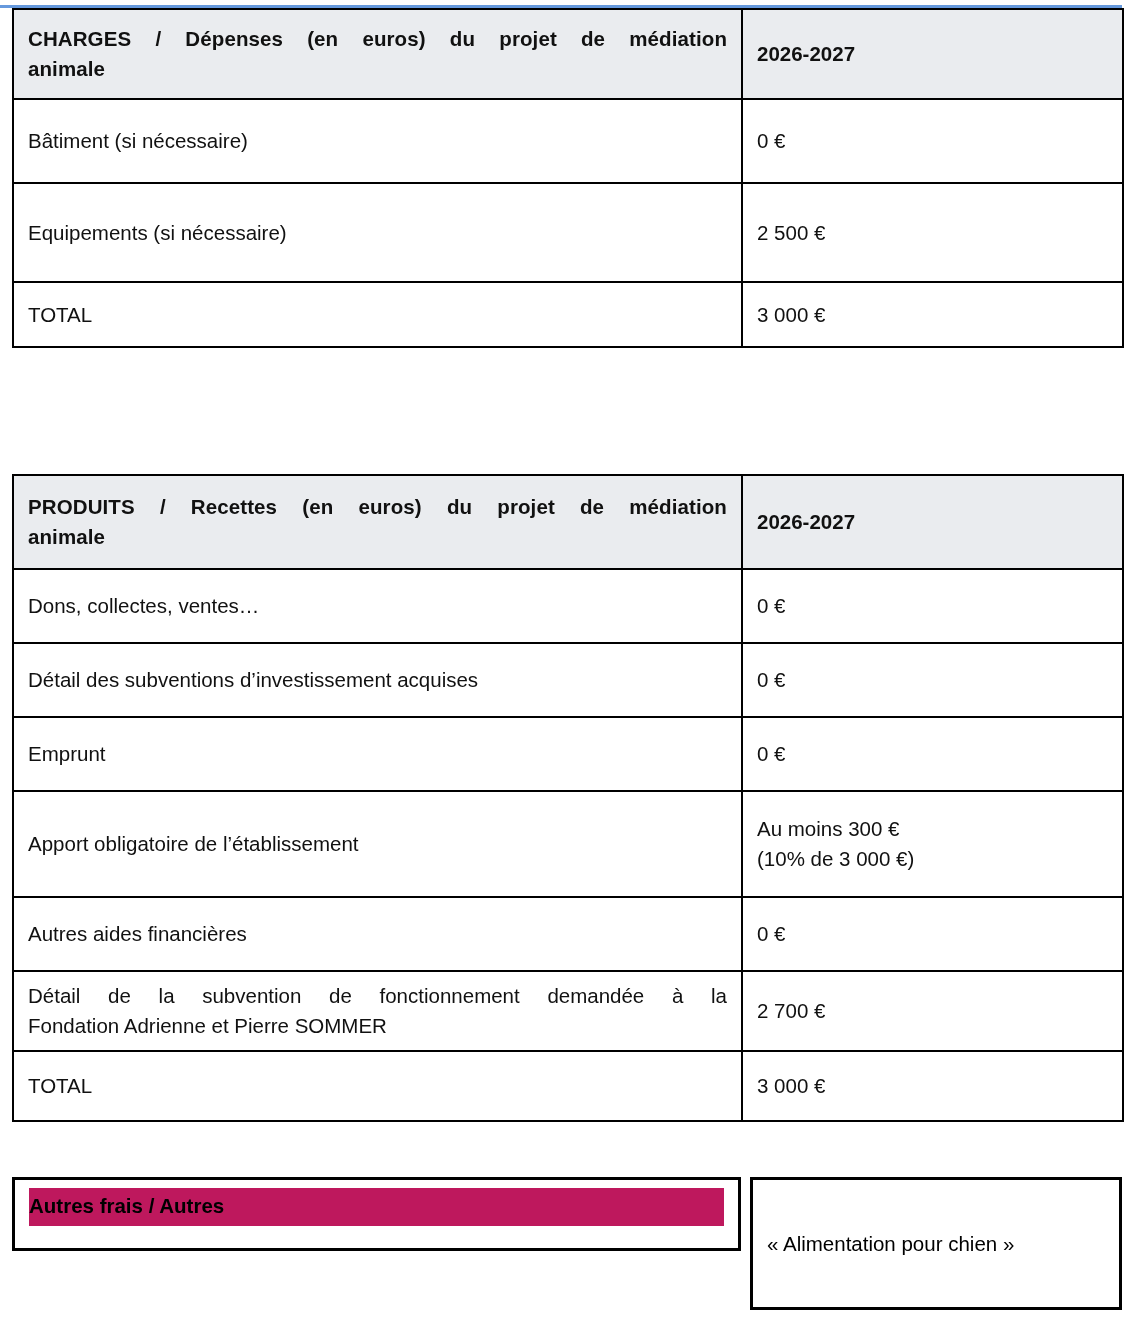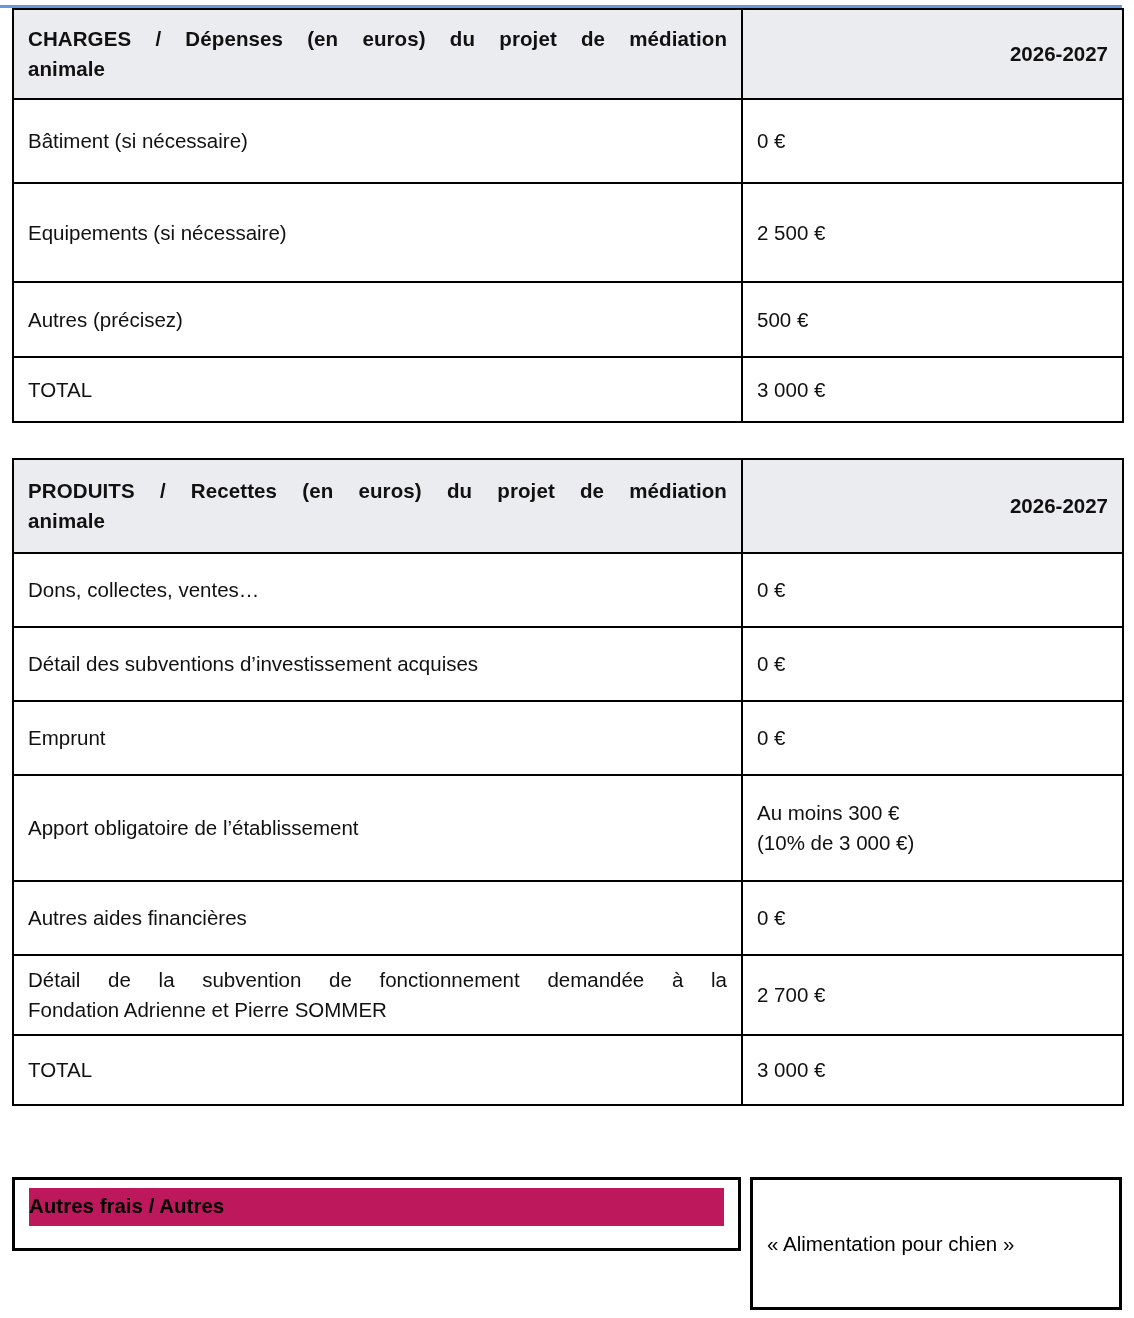--- a/index.html
+++ b/index.html
@@ -65,21 +65,21 @@
     font-size: 21px;
     letter-spacing: 0.1px;
     padding-top: 10px;
     padding-bottom: 10px;
   }
   .hdr-label .line2 {
     text-align: left;
     text-align-last: left;
   }
   .hdr-value {
-    text-align: right;
+    text-align: left;
     font-size: 21px;
     margin-top: 22px;
   }
 
   .justified {
     text-align: justify;
     text-align-last: justify;
   }
   .bold { font-weight: normal; }
   .value-cell { text-align: left; }
@@ -87,21 +87,21 @@
 
   
   #table-charges { top: 8px; }
   #table-charges .r-hdr td { height: 88px; }
   #table-charges .r-1 td { height: 82px; }
   #table-charges .r-2 td { height: 97px; }
   #table-charges .r-3 td { height: 73px; }
   #table-charges .r-4 td { height: 63px; }
 
   
-  #table-produits { top: 458px; }
+  #table-produits { top: 474px; }
   #table-produits .r-hdr td { height: 92px; }
   #table-produits .r-1 td { height: 72px; }
   #table-produits .r-2 td { height: 72px; }
   #table-produits .r-3 td { height: 72px; }
   #table-produits .r-4 td { height: 104px; }
   #table-produits .r-5 td { height: 72px; }
   #table-produits .r-6 td { height: 78px; }
   #table-produits .r-7 td { height: 68px; }
 
   
@@ -166,24 +166,20 @@
         <td class="hdr hdr-value">2026-2027</td>
       </tr>
       <tr class="r-1">
         <td>Bâtiment (si nécessaire)</td>
         <td class="value-cell">0 €</td>
       </tr>
       <tr class="r-2">
         <td>Equipements (si nécessaire)</td>
         <td class="value-cell">2 500 €</td>
       </tr>
-      <tr class="r-3">
-        <td>Autres (précisez)</td>
-        <td class="value-cell">500 €</td>
-      </tr>
       <tr class="r-4">
         <td class="bold">TOTAL</td>
         <td class="value-cell">3 000 €</td>
       </tr>
     </tbody>
   </table>
 
   <table class="budget-table" id="table-produits">
     <colgroup>
         <col class="col-label">

